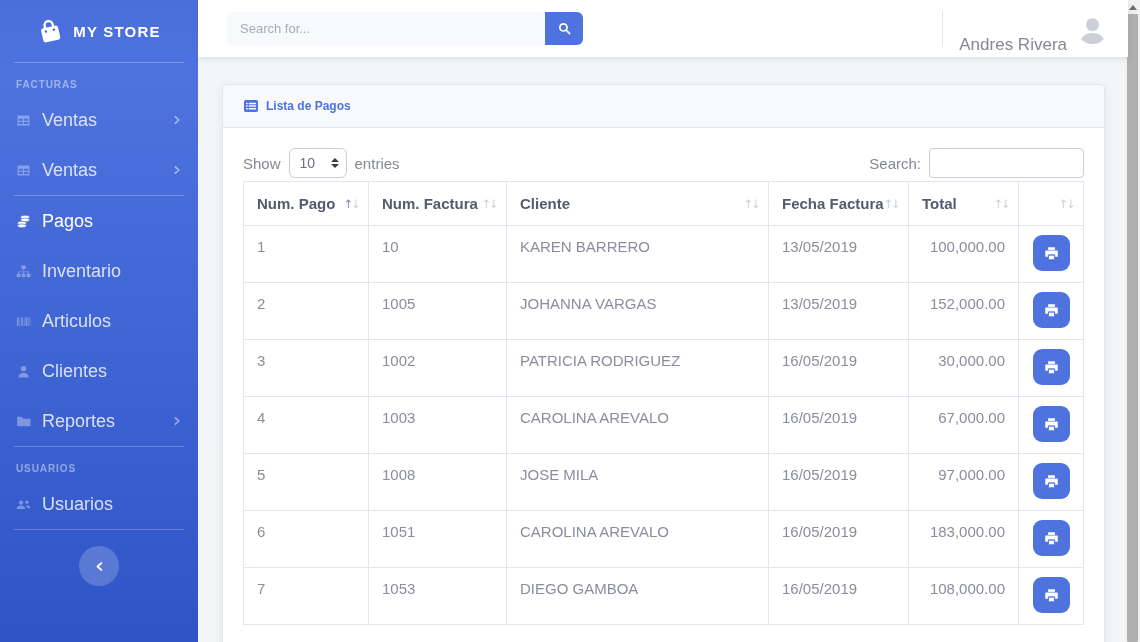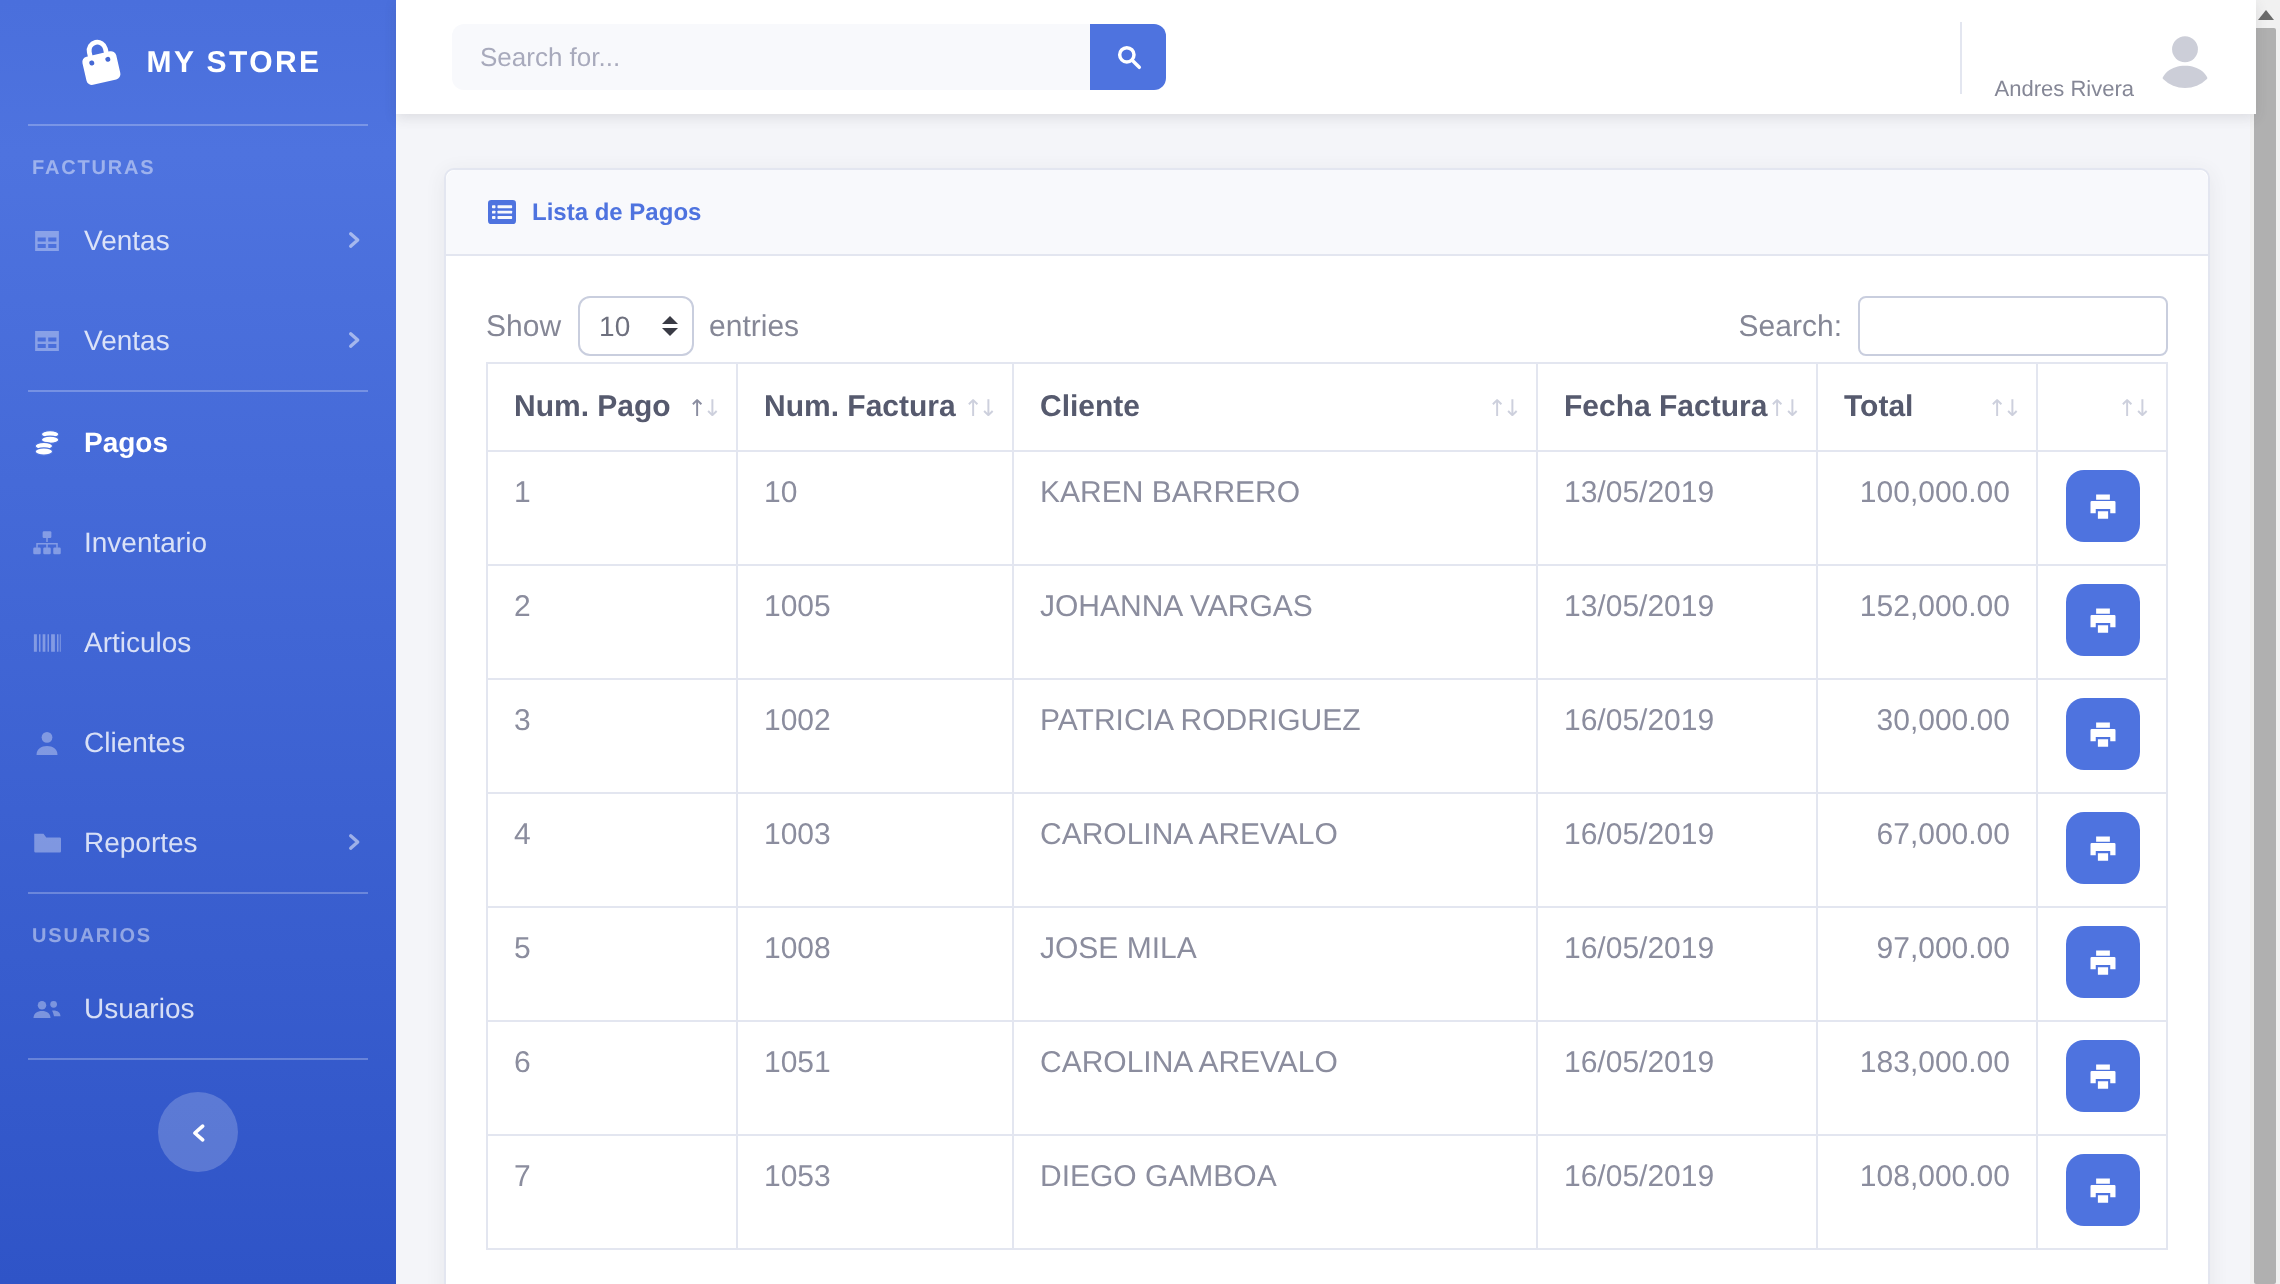--- a/index.html
+++ b/index.html
@@ -11,25 +11,25 @@
   
   .sidebar { width:198px; flex:0 0 198px; height:642px;
     background:linear-gradient(180deg,#4a6fdc 0%,#4e73df 12%,#2f54c7 100%); color:#fff; }
   .brand { height:62px; display:flex; align-items:center; justify-content:center; gap:10px; cursor:pointer;text-align:center; }
   .brand .icon { width:26px; height:26px; transform:rotate(-13deg); color:#fff; }
   .brand-text { font-size:15px; font-weight:bold; letter-spacing:1.2px; color:#fff; }
   .sidebar-divider { border:none; border-top:1px solid rgba(255,255,255,.25); margin:0 14px; }
   .nav-heading { padding:16px 16px 5px 16px; font-size:10px; font-weight:bold;
     letter-spacing:.9px; color:rgba(255,255,255,.45); }
   .nav-item { display:flex; align-items:center; gap:11px; height:50px; padding:0 16px;
-    font-size:14px; color:rgba(255,255,255,.8); cursor:pointer; }
+    font-size:18px; color:rgba(255,255,255,.8); cursor:pointer; }
   .nav-item .nav-icon { width:15px; height:15px; color:rgba(255,255,255,.35); flex:0 0 15px; }
   .nav-item .nav-label { flex:1; }
   .nav-item .nav-chevron { width:10px; height:10px; color:rgba(255,255,255,.5); }
-  .nav-item.active { color:#fff; font-weight:bold;justify-content:center; }
+  .nav-item.active { color:#fff; font-weight:normal;justify-content:center; }
   .nav-item.active .nav-icon { color:#fff; }
   .icon svg { width:100%; height:100%; display:block; }
   .collapse-wrap { display:flex; justify-content:center; padding:16px 0; }
   .collapse-btn { width:40px; height:40px; border-radius:50%; border:none;
     background:rgba(255,255,255,.2); color:#fff; cursor:pointer;
     display:flex; align-items:center; justify-content:center; }
   .collapse-btn .icon { width:11px; height:11px; }
 
   
   .main { flex:1; display:flex; flex-direction:column; background:#f4f5f9; }
@@ -37,21 +37,21 @@
     padding:0 20px 0 28px; box-shadow:0 2px 6px rgba(58,59,69,.12); position:relative; z-index:2; }
   .topbar-search { display:flex; width:357px; height:33px; }
   .topbar-search input { flex:1; border:none; background:#f8f9fc; border-radius:6px 0 0 6px;
     padding:0 14px; font-size:13px; color:#6e707e; font-family:inherit; outline:none; }
   .topbar-search input::placeholder { color:#a8aabc; }
   .search-btn { width:38px; border:none; background:#4e73df; border-radius:0 6px 6px 0;
     cursor:pointer; color:#fff; display:flex; align-items:center; justify-content:center; }
   .search-btn .icon { width:13px; height:13px; }
   .topbar-spacer { flex:1; }
   .topbar-divider { width:1px; height:36px; background:#e3e6f0; margin-right:16px; }
-  .user-name { font-size:11px; color:#858796; margin-right:10px; cursor:pointer;margin-top:32px; }
+  .user-name { font-size:17px; color:#858796; margin-right:10px; cursor:pointer;margin-top:32px; }
   .avatar { width:31px; height:31px; border-radius:50%; overflow:hidden; cursor:pointer;
     color:#ccced8; background:#fff; }
   .avatar .icon { width:31px; height:31px; }
 
   
   .content { padding:27px 23px 0 24px; }
   .card { background:#fff; border:1px solid #e3e6f0; border-radius:5px;
     box-shadow:0 2px 10px rgba(58,59,69,.08); min-height:600px; }
   .card-header { background:#f8f9fc; border-bottom:1px solid #e3e6f0;
     border-radius:5px 5px 0 0; padding:13px 20px; display:flex; align-items:center; gap:7px; }

